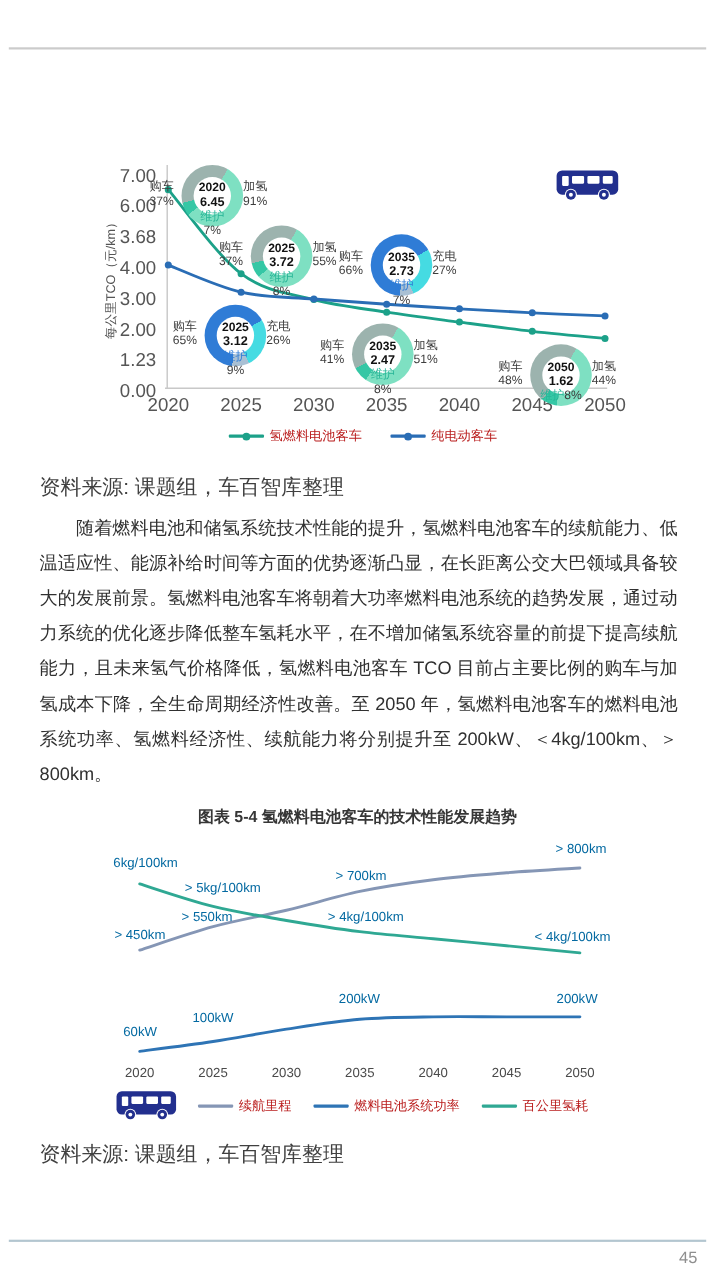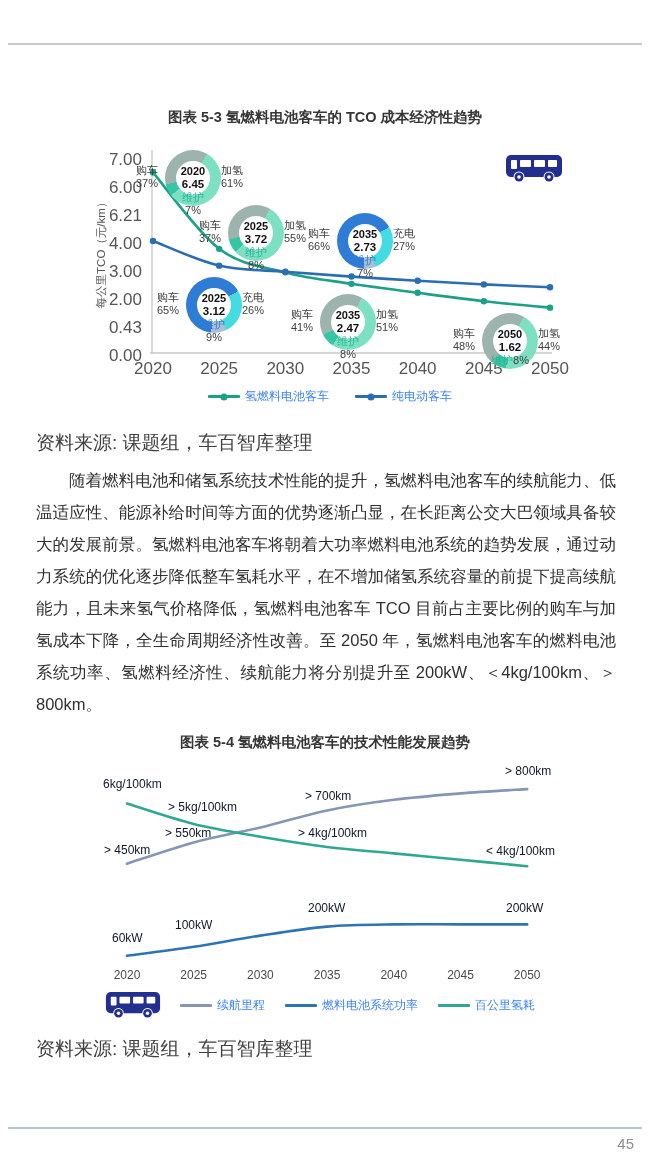--- a/index.html
+++ b/index.html
@@ -11,57 +11,56 @@
   .rule.foot{top:1127px;background:#b3c6d0;}
   .fig-title{position:absolute;left:0;width:100%;text-align:center;font-size:14.5px;
              font-weight:bold;color:#363636;z-index:2;}
   .t53{top:108px;} .t54{top:733px;}
   #lines-svg{position:absolute;left:0;top:0;z-index:1;pointer-events:none;}
   .ylab{position:absolute;left:-4px;top:245px;width:210px;text-align:center;
         transform:rotate(-90deg);font-size:11.5px;color:#555;z-index:2;}
   .tick{position:absolute;font-size:17px;color:#555;z-index:2;}
   .tick.x{width:44px;text-align:center;}
   .tick.y{width:38px;text-align:right;}
-  .ann{position:absolute;font-size:12px;color:#0f172a;white-space:nowrap;z-index:2;}
+  .ann{position:absolute;font-size:12px;color:#0369a1;white-space:nowrap;z-index:2;}
   .donut{position:absolute;width:0;height:0;z-index:3;}
   .ring{position:absolute;left:-28px;top:-28px;width:56px;height:56px;border-radius:50%;}
   .hole{position:absolute;left:11px;top:11px;width:34px;height:34px;border-radius:50%;background:#fff;}
   .dctr{position:absolute;left:-24px;top:-13px;width:48px;text-align:center;font-weight:bold;
         color:#111;z-index:2;}
   .dyear{font-size:11px;line-height:13px;} .dval{font-size:11.5px;line-height:13px;}
   .dlbl{position:absolute;font-size:11px;line-height:13px;color:#3d3d3d;z-index:2;}
   .dlbl.l{left:-66px;top:-14px;width:40px;text-align:center;}
   .dlbl.r{left:28px;top:-14px;width:52px;text-align:left;}
   .dlbl.b{left:-32px;top:13px;width:64px;text-align:center;}
   .legend{position:absolute;display:flex;z-index:2;}
   .legend53{left:80px;top:388px;width:500px;justify-content:center;gap:26px;}
   .legend54{left:180px;top:997px;gap:20px;}
   .litem{display:flex;align-items:center;gap:5px;}
   .lmark{position:relative;width:32px;height:2.5px;border-radius:1px;display:inline-block;}
   .ldot{position:absolute;left:50%;top:50%;width:7px;height:7px;border-radius:50%;
         transform:translate(-50%,-50%);}
-  .ltext{font-size:12px;color:#3b82f6;}
+  .ltext{font-size:12px;color:#b91c1c;}
   .src{position:absolute;left:36px;font-size:19px;color:#404040;z-index:2;}
   .s1{top:430px;} .s2{top:1036px;}
   .para{position:absolute;left:36px;right:34px;top:464px;margin:0;font-size:16.5px;
         line-height:32px;color:#303030;text-align:justify;text-indent:2em;z-index:2;}
   .bus{position:absolute;z-index:2;}
   .bus53{left:504px;top:149px;width:60px;height:40px;}
   .bus54{left:104px;top:986px;width:58px;height:40px;}
   .bus-body{fill:var(--bus,#222f8e);} .bus-win{fill:#fff;}
   .pagenum{position:absolute;right:16px;top:1135px;font-size:15px;color:#8f8f8f;z-index:2;}
 </style>
 </head>
 <body>
 
 <div class="page">
 
   <div class="rule top"></div>
 
-  <div class="fig-title t53">图表 5-3 氢燃料电池客车的 TCO 成本经济性趋势</div>
 
   <svg id="lines-svg" width="650" height="1169">
       <line x1="152" y1="150" x2="152" y2="353" stroke="#c8c8c8" stroke-width="1.3"></line>
       <line x1="150" y1="353" x2="552" y2="353" stroke="#c8c8c8" stroke-width="1.3"></line>
       <path d="M153 172.4 C164.0 185.1 197.1 232.2 219.2 248.8 C241.2 265.5 263.3 266.5 285.3 272.4 C307.4 278.2 329.5 280.4 351.5 283.8 C373.6 287.2 395.6 289.9 417.7 292.8 C439.7 295.7 461.8 298.7 483.9 301.2 C505.9 303.7 539.0 306.6 550.0 307.6" fill="none" stroke="#1ca189" stroke-width="2.6" stroke-linecap="round"></path>
       <circle cx="153" cy="172.4" r="3.2" fill="#1ca189"></circle>
       <circle cx="219.17000000000002" cy="248.83999999999997" r="3.2" fill="#1ca189"></circle>
       <circle cx="285.34000000000003" cy="272.36" r="3.2" fill="#1ca189"></circle>
       <circle cx="351.51" cy="283.84" r="3.2" fill="#1ca189"></circle>
       <circle cx="417.68" cy="292.8" r="3.2" fill="#1ca189"></circle>
@@ -77,25 +76,25 @@
       <circle cx="550.02" cy="287.2" r="3.2" fill="#2a6db5"></circle>
       <path d="M127 863.7368421052631 C138.1 860.2 171.5 848.5 193.7 842.4 C215.9 836.4 238.2 832.8 260.4 827.5 C282.6 822.2 304.9 815.1 327.1 810.4 C349.3 805.8 371.6 802.6 393.8 799.8 C416.0 796.9 438.3 795.2 460.5 793.4 C482.7 791.6 516.1 789.8 527.2 789.1" fill="none" stroke="#8596b5" stroke-width="2.6" stroke-linecap="round"></path>
       <path d="M127 955.7575757575758 C138.1 954.3 171.5 950.2 193.7 946.8 C215.9 943.4 238.2 938.9 260.4 935.6 C282.6 932.2 304.9 928.5 327.1 926.6 C349.3 924.7 371.6 924.7 393.8 924.4 C416.0 924.0 438.3 924.4 460.5 924.4 C482.7 924.4 516.1 924.4 527.2 924.4" fill="none" stroke="#2e74b5" stroke-width="2.6" stroke-linecap="round"></path>
       <path d="M127 803.5555555555555 C138.1 807.0 171.5 818.5 193.7 824.0 C215.9 829.5 238.2 832.9 260.4 836.8 C282.6 840.6 304.9 844.2 327.1 847.0 C349.3 849.8 371.6 851.3 393.8 853.4 C416.0 855.5 438.3 857.6 460.5 859.8 C482.7 861.9 516.1 865.1 527.2 866.2" fill="none" stroke="#2fa893" stroke-width="2.6" stroke-linecap="round"></path>
     </svg>
 
   <div class="ylab">每公里TCO（元/km）</div>
   <div id="f53-yticks">
       <div class="tick y" style="left: 104px; top: 150px;">7.00</div>
       <div class="tick y" style="left: 104px; top: 178px;">6.00</div>
-      <div class="tick y" style="left: 104px; top: 206px;">6.21</div>
+      <div class="tick y" style="left: 104px; top: 206px;">3.68</div>
       <div class="tick y" style="left: 104px; top: 234px;">4.00</div>
       <div class="tick y" style="left: 104px; top: 262px;">3.00</div>
       <div class="tick y" style="left: 104px; top: 290px;">2.00</div>
-      <div class="tick y" style="left: 104px; top: 318px;">0.43</div>
+      <div class="tick y" style="left: 104px; top: 318px;">1.23</div>
       <div class="tick y" style="left: 104px; top: 346px; text-align: right;">0.00</div>
     </div>
   <div id="f53-xticks">
       <div class="tick x" style="left: 131px; top: 359px;">2020</div>
       <div class="tick x" style="left: 197.17px; top: 359px;">2025</div>
       <div class="tick x" style="left: 263.34px; top: 359px;">2030</div>
       <div class="tick x" style="left: 329.51px; top: 359px;">2035</div>
       <div class="tick x" style="left: 395.68px; top: 359px;">2040</div>
       <div class="tick x" style="left: 461.85px; top: 359px;">2045</div>
       <div class="tick x" style="left: 528.02px; top: 359px;">2050</div>
@@ -108,21 +107,21 @@
         <div class="dctr">
           <div class="dyear">2020</div>
           <div class="dval">6.45</div>
         </div>
         <div class="dlbl l">
           <div class="dseg-name">购车</div>
           <div class="dseg-pct">37%</div>
         </div>
         <div class="dlbl r">
           <div class="dseg-name">加氢</div>
-          <div class="dseg-pct">61%</div>
+          <div class="dseg-pct">91%</div>
         </div>
         <div class="dlbl b">
           <div class="dseg-name" style="color: rgb(39, 181, 151);">维护</div>
           <div class="dseg-pct">7%</div>
         </div>
       </div>
       <div class="donut" style="left: 256px; top: 233px;">
         <div class="ring" style="background: conic-gradient(from 30deg, rgb(126, 224, 194) 0deg, rgb(126, 224, 194) 55%, rgb(53, 199, 165) 55%, rgb(53, 199, 165) 63%, rgb(156, 179, 174) 63%, rgb(156, 179, 174) 100%);">
           <div class="hole"></div>
         </div>

